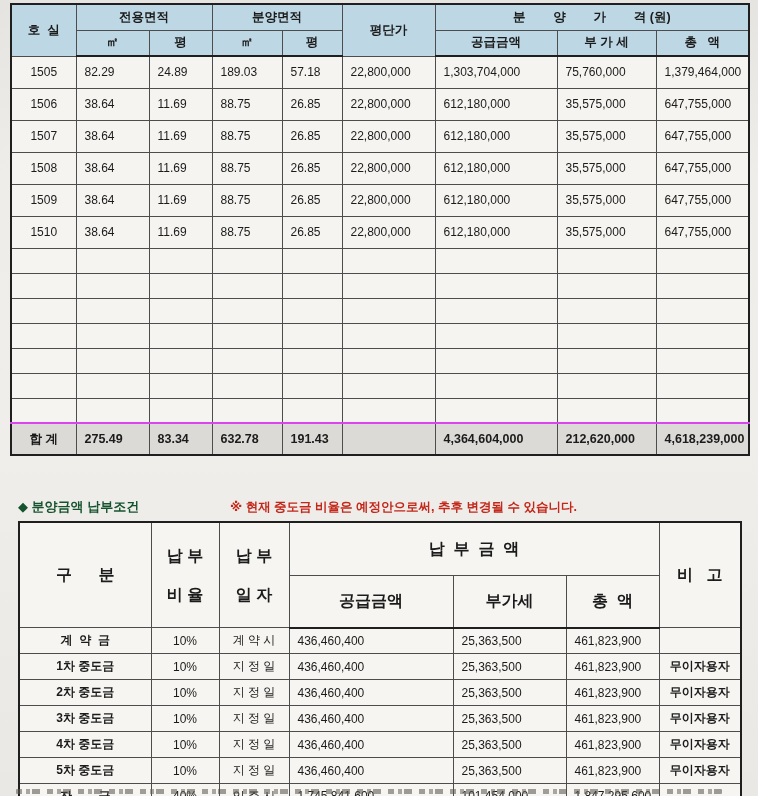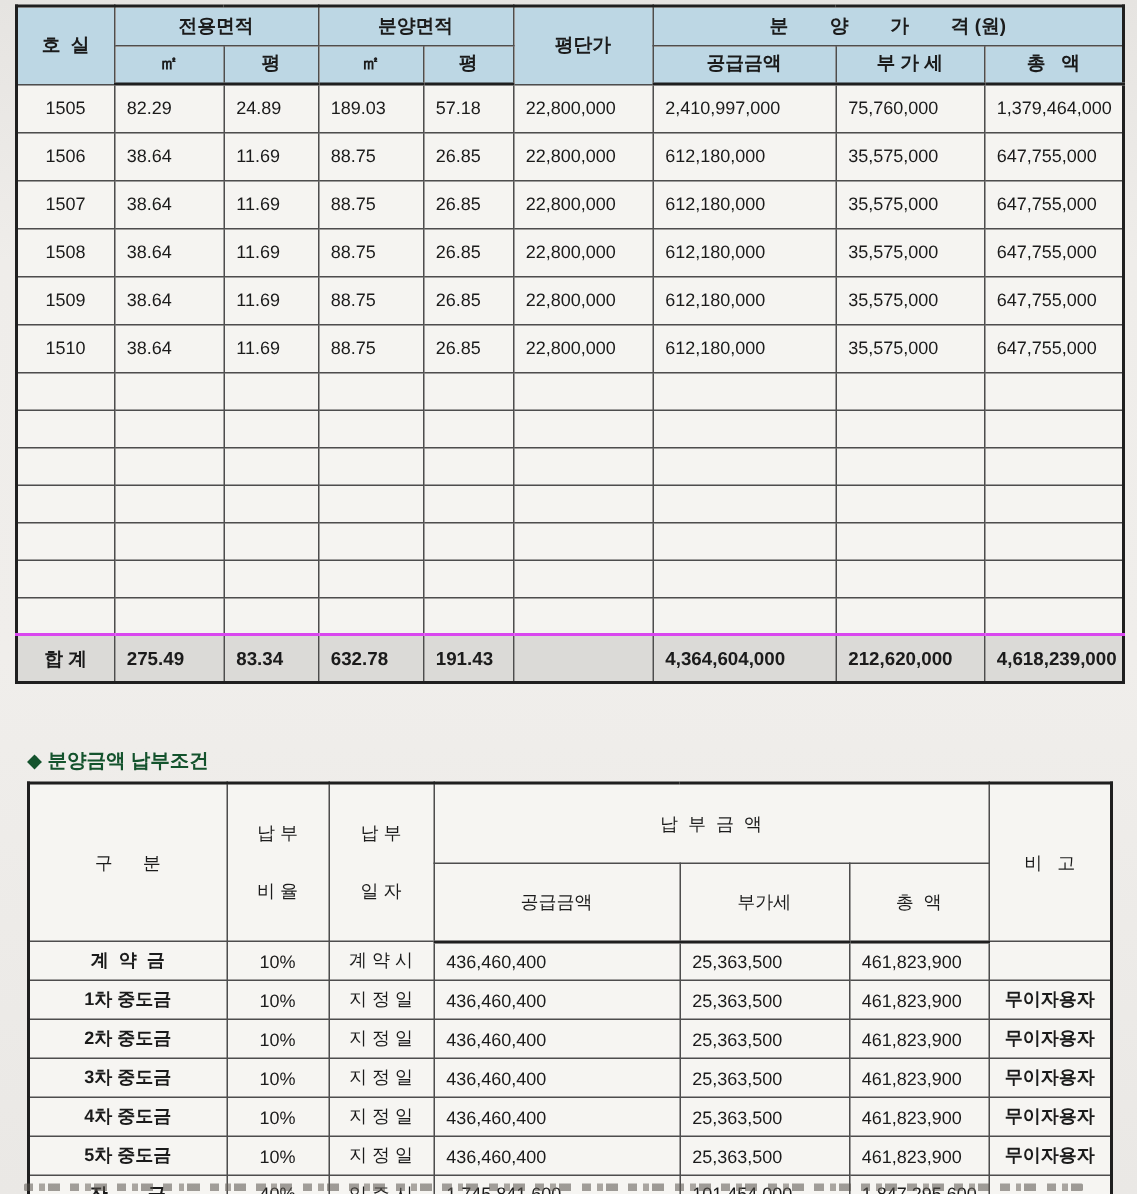--- a/index.html
+++ b/index.html
@@ -20,21 +20,21 @@
   #price-table thead tr:last-child th{border-bottom:2px solid #1f1f1f}
   #price-table tbody tr.data-row td{height:32px}
   #price-table tbody tr.empty-row td{height:25px}
   #price-table tr.total-row td{background:#dbdad7;font-weight:bold;height:32px;border-top:2px solid #d946ef;font-size:12.5px}
 
   
   #payment-title{position:absolute;left:18px;top:498px;font-size:13px;font-weight:bold;color:#14532d}
   #payment-notice{position:absolute;left:230px;top:499px;font-size:12.5px;font-weight:bold;color:#c3271a}
   #pay-table{position:absolute;left:18px;top:521px;width:722px;border:2px solid #1f1f1f}
   #pay-table th,#pay-table td{border:1px solid #4d4d4d;background:#f6f5f2;padding:0 8px}
-  #pay-table thead th{font-weight:normal;font-size:12px}
+  #pay-table thead th{font-weight:bold;font-size:16px}
   #pay-table thead tr:first-child th{height:28px}
   #pay-table thead tr:last-child th{height:27px;border-bottom:2px solid #1f1f1f}
   #pay-table tbody td{height:26px}
   .two-line{line-height:13px;padding:2px 0}
 
   .c{text-align:center}
   .r{padding-right:12px !important}
   .rm{text-align:left;padding-right:9px !important}
   .bold{font-weight:bold}
 
@@ -85,21 +85,21 @@
       </tr>
     </thead>
     <tbody>
       <tr class="data-row">
         <td class="c">1505</td>
         <td class="r">82.29</td>
         <td class="r">24.89</td>
         <td class="r">189.03</td>
         <td class="r">57.18</td>
         <td class="rm">22,800,000</td>
-        <td class="rm">2,410,997,000</td>
+        <td class="rm">1,303,704,000</td>
         <td class="rm">75,760,000</td>
         <td class="rm">1,379,464,000</td>
       </tr>
       <tr class="data-row">
         <td class="c">1506</td>
         <td class="r">38.64</td>
         <td class="r">11.69</td>
         <td class="r">88.75</td>
         <td class="r">26.85</td>
         <td class="rm">22,800,000</td>
@@ -237,20 +237,21 @@
         <td class="r">191.43</td>
         <td class="rm"></td>
         <td class="rm">4,364,604,000</td>
         <td class="rm">212,620,000</td>
         <td class="rm">4,618,239,000</td>
       </tr>
     </tbody>
   </table>
 
   <div id="payment-title">◆ 분양금액 납부조건</div>
+  <div id="payment-notice">※ 현재 중도금 비율은 예정안으로써, 추후 변경될 수 있습니다.</div>
 
   <table id="pay-table">
     <colgroup>
       <col style="width:132px">
         <col style="width:68px">
         <col style="width:70px">
       <col style="width:164px">
         <col style="width:113px">
         <col style="width:93px">
         <col style="width:82px">

